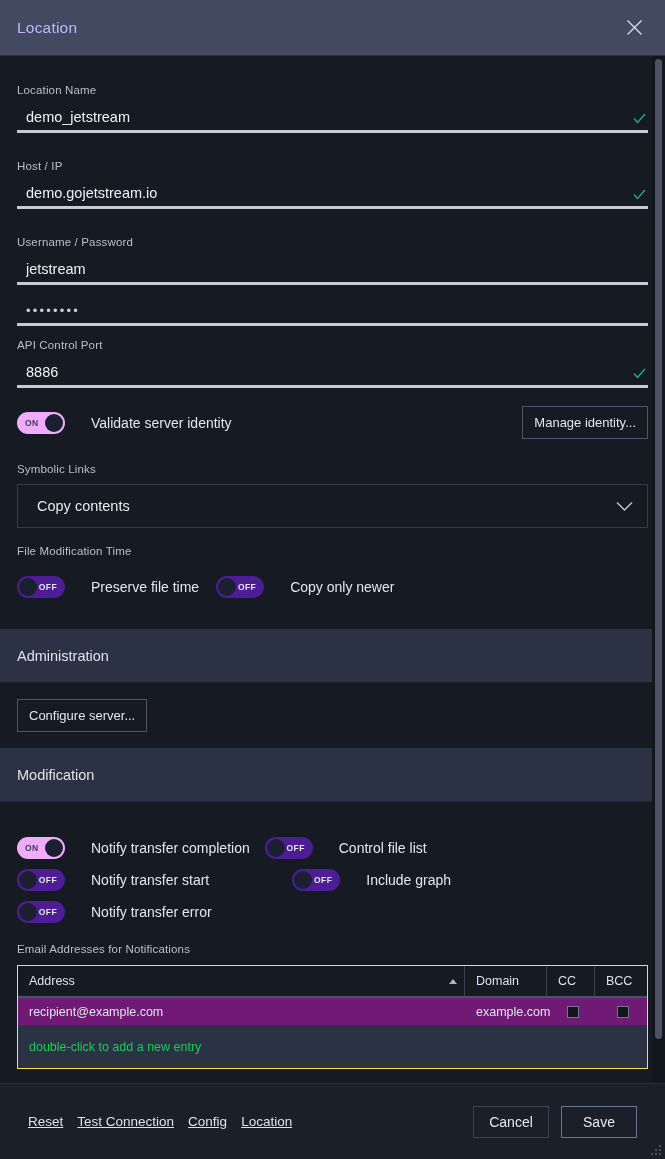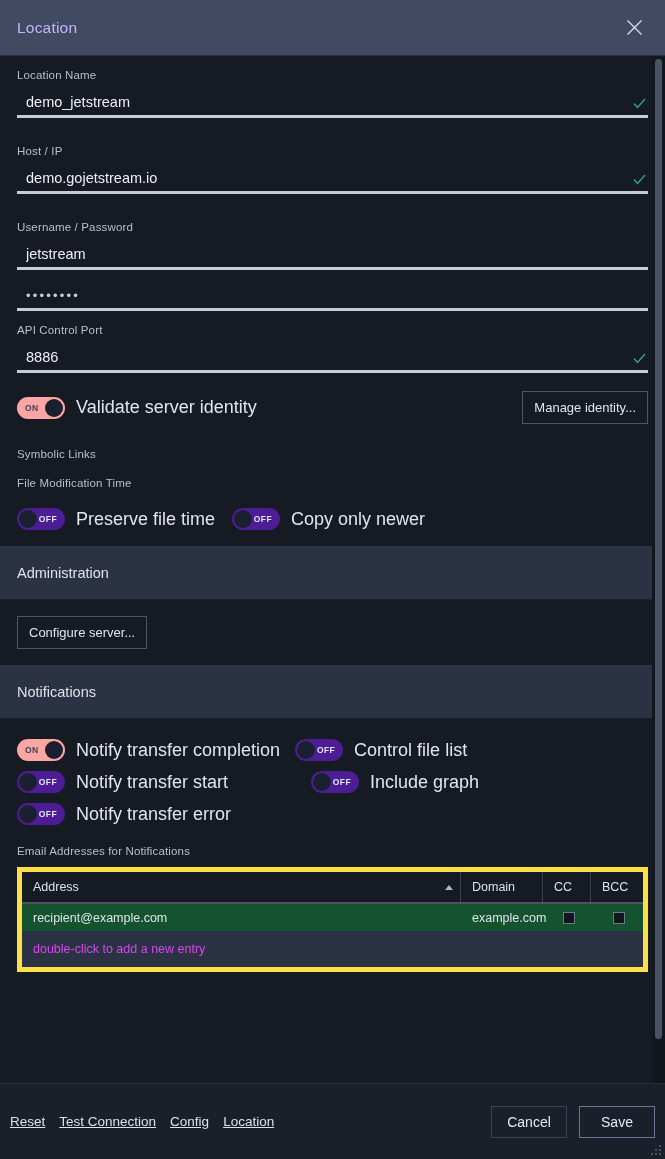--- a/index.html
+++ b/index.html
@@ -64,21 +64,21 @@
     height: 53px;
     display: flex;
     align-items: center;
     padding: 0 17px;
     color: #dfe2ea;
     font-size: 14.5px;
     border-bottom: 1px solid #1d222d;
   }
   .section-header.sub { height: 54px; }
 
-  .section-body { padding: 0 17px; }
+  .section-body { padding: 15px 17px; }
 
   
   .field { padding-top: 13px; }
   .field-label {
     font-size: 11.5px;
     color: #b9bfcd;
     letter-spacing: .15px;
     margin-bottom: 9px;
   }
   .field-input-wrap {
@@ -138,32 +138,32 @@
     font-size: 8.5px;
     font-weight: bold;
     letter-spacing: .4px;
   }
   .toggle .knob {
     position: absolute;
     top: 2px;
     width: 18px; height: 18px;
     border-radius: 50%;
   }
-  .toggle.on { background: #fca5a5; }
+  .toggle.on { background: #f0abfc; }
   .toggle.on .txt { left: 8px; color: #3a4256; }
   .toggle.on .knob { right: 2px; background: #1b2030; }
 
   .toggle.off { background: #4c1d95; }
   .toggle.off .txt { right: 8px; color: #e2e5ed; }
   .toggle.off .knob { left: 2px; background: #1b2030; }
 
   .toggle-label {
     color: #e2e5ed;
-    font-size: 18px;
-    margin-left: 11px;
+    font-size: 14px;
+    margin-left: 26px;
     white-space: nowrap;
   }
 
   .btn-outline {
     background: transparent;
     border: 1px solid #4d5569;
     color: #e2e5ed;
     font-size: 13px;
     font-family: "Liberation Sans", sans-serif;
     padding: 8px 11px;
@@ -189,21 +189,21 @@
     color: #e6e9f0;
     font-size: 14.5px;
     cursor: pointer;
   }
   .select .val { flex: 1; }
   .select .chev { color: #c2c7d4; display:flex; }
 
   
   .table {
     margin-top: 10px;
-    border: 5px solid #fde047;
+    border: 1px solid #fde047;
     background: #11151c;
   }
   .thead {
     display: flex;
     height: 32px;
     border-bottom: 2px solid #4b5467;
     background: #161a22;
   }
   .th {
     display: flex;
@@ -223,58 +223,58 @@
     position: absolute;
     right: 7px;
     width: 0; height: 0;
     border-left: 4px solid transparent;
     border-right: 4px solid transparent;
     border-bottom: 5px solid #aeb5c5;
   }
   .trow {
     display: flex;
     height: 27px;
-    background: #14532d;
+    background: #701a75;
   }
   .td {
     display: flex;
     align-items: center;
     color: #dfe3ec;
     font-size: 12.5px;
     padding: 0 8px 0 11px;
   }
   .td.address { flex: 1; }
   .td.domain { width: 82px; }
   .td.cc { width: 48px; justify-content: center; }
   .td.bcc { width: 52px; justify-content: center; }
   .cbx {
     width: 12px; height: 12px;
     border: 1px solid #6d7892;
     background: #11151c;
     cursor: pointer;
   }
   .trow.newentry {
     background: #2b3243;
-    height: 36px;
+    height: 43px;
     align-items: center;
     padding-left: 11px;
-    color: #d946ef;
+    color: #22c55e;
     font-size: 12.5px;
     cursor: pointer;
   }
 
   
   .footer {
     height: 76px;
     min-height: 76px;
     background: #1a1f29;
     border-top: 1px solid #272e3c;
     display: flex;
     align-items: center;
-    padding: 0 10px;
+    padding: 0 28px;
     position: relative;
   }
   .footer-links { display: flex; gap: 14px; flex: 1; }
   .flink {
     color: #dde1ea;
     font-size: 13.5px;
     text-decoration: underline;
     cursor: pointer;
   }
   .footer-btns { display: flex; gap: 12px; }
@@ -402,20 +402,28 @@
               <span class="txt">ON</span>
               <span class="knob"></span>
             </div>
             <span class="toggle-label">Validate server identity</span>
           </div>
           <button class="btn-outline">Manage identity...</button>
         </div>
 
         <div class="field" style="padding-top:24px">
           <div class="field-label" style="margin-bottom:0">Symbolic Links</div>
+          <div class="select">
+            <span class="val">Copy contents</span>
+            <span class="chev">
+              <svg width="17" height="11" viewBox="0 0 17 11">
+                  <path d="M1 1.5 L8.5 9 L16 1.5" stroke="currentColor" stroke-width="1.4" fill="none"></path>
+                </svg>
+            </span>
+          </div>
         </div>
 
         <div class="field" style="padding-top:17px">
           <div class="field-label" style="margin-bottom:0">File Modification Time</div>
         </div>
 
         <div class="toggle-row pad-b" style="padding-top:19px">
           <div class="toggle off">
             <span class="txt">OFF</span>
             <span class="knob"></span>
@@ -430,21 +438,21 @@
       </div>
 
       <div class="section-header sub">
         <span>Administration</span>
       </div>
       <div class="section-body" style="padding-top:16px;padding-bottom:16px">
         <button class="btn-outline">Configure server...</button>
       </div>
 
       <div class="section-header sub">
-        <span>Notifications</span>
+        <span>Modification</span>
       </div>
 
       <div class="section-body">
 
         <div class="toggle-row" style="padding-top:20px">
           <div class="toggle on">
             <span class="txt">ON</span>
             <span class="knob"></span>
           </div>
           <span class="toggle-label">Notify transfer completion</span>

